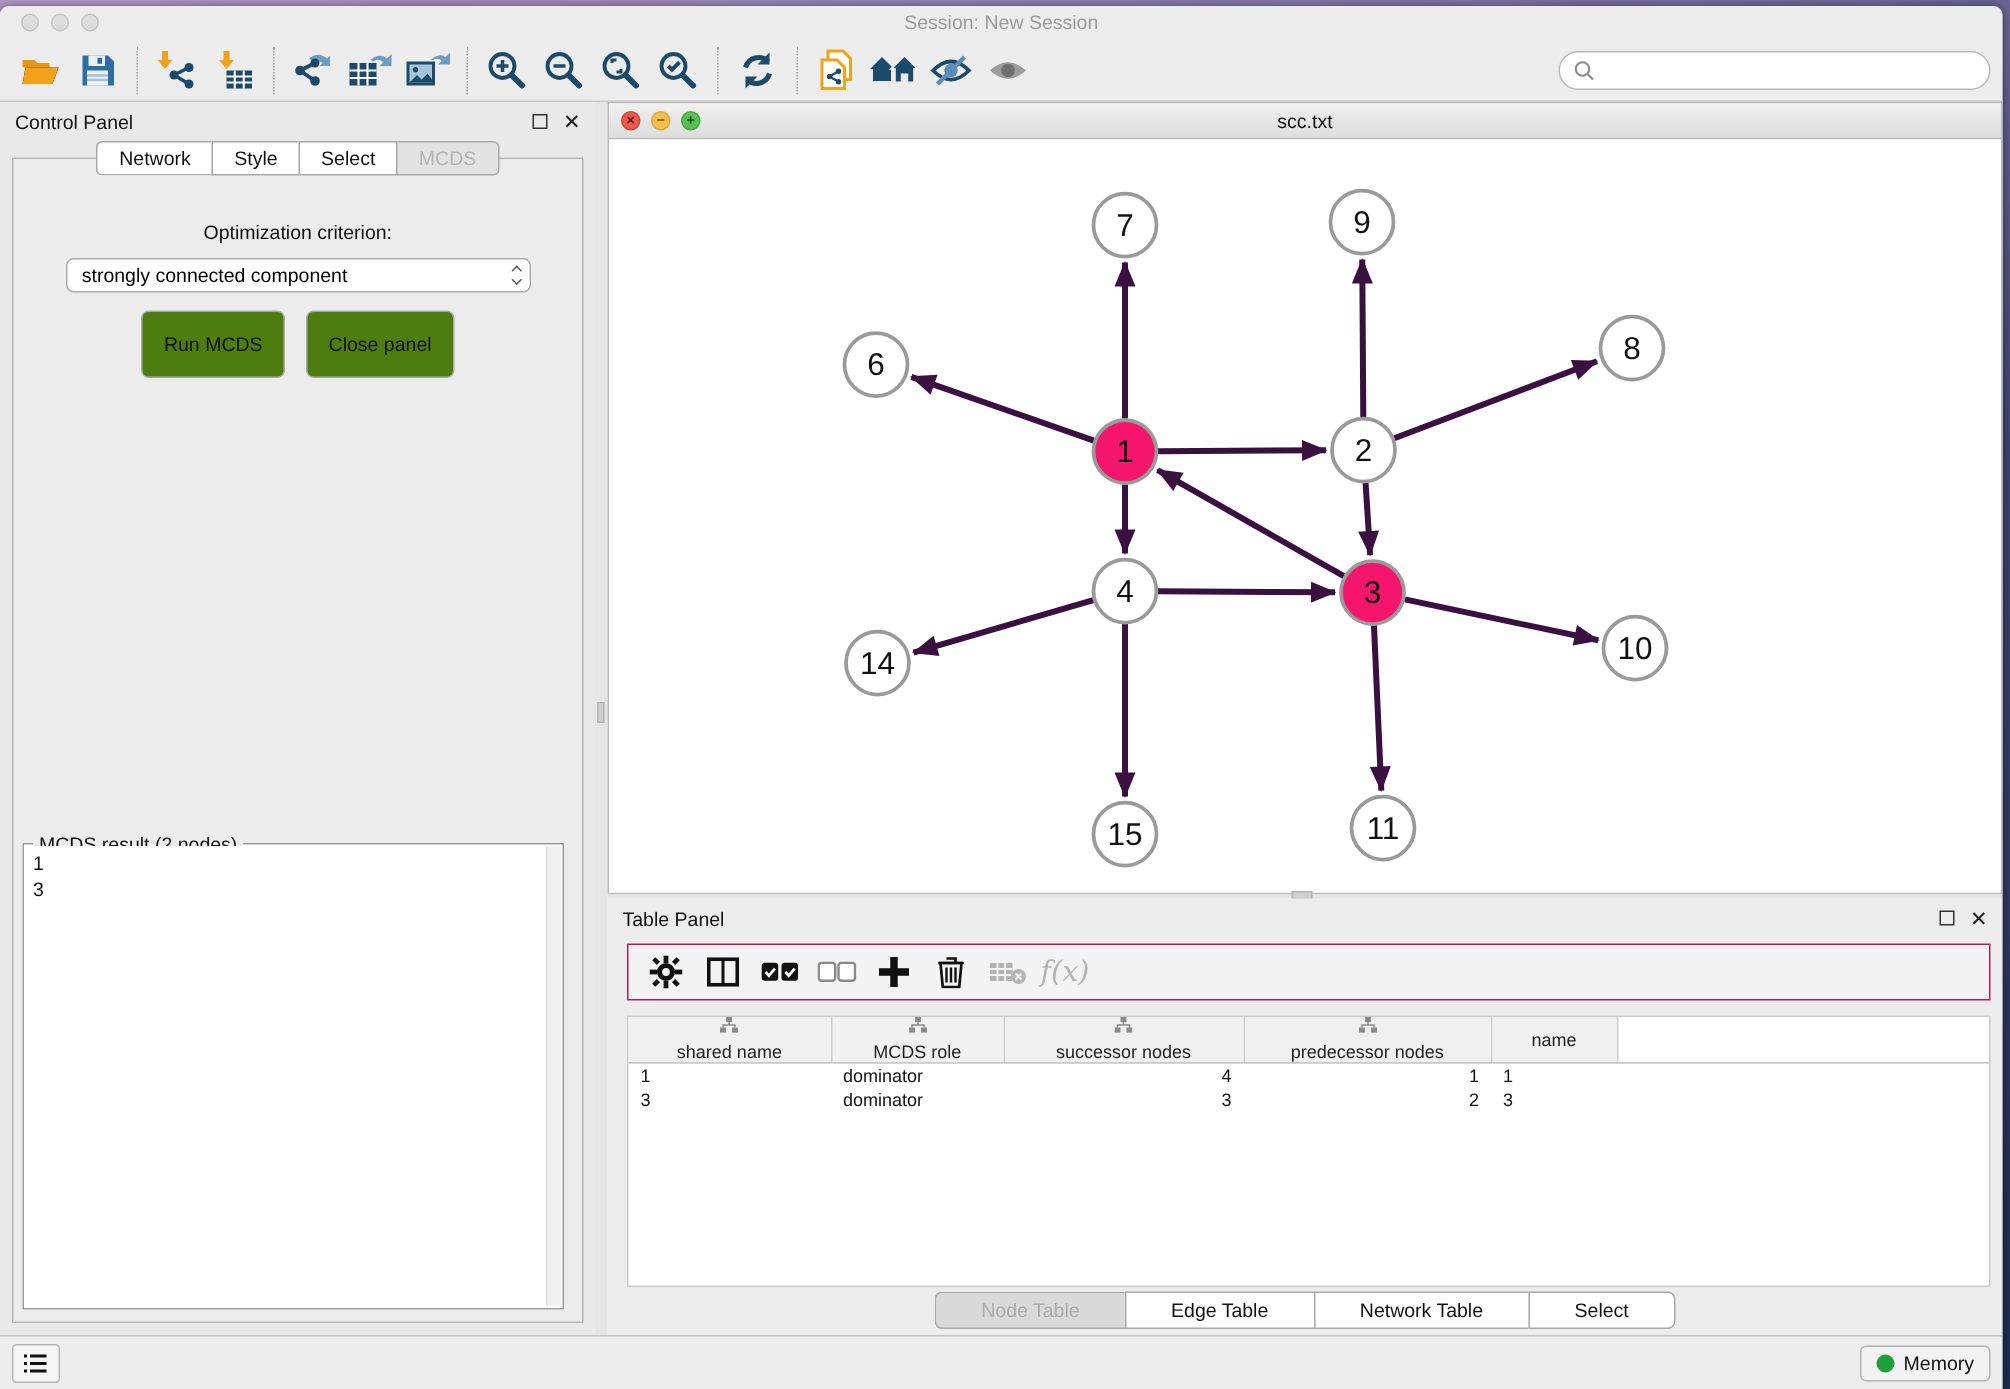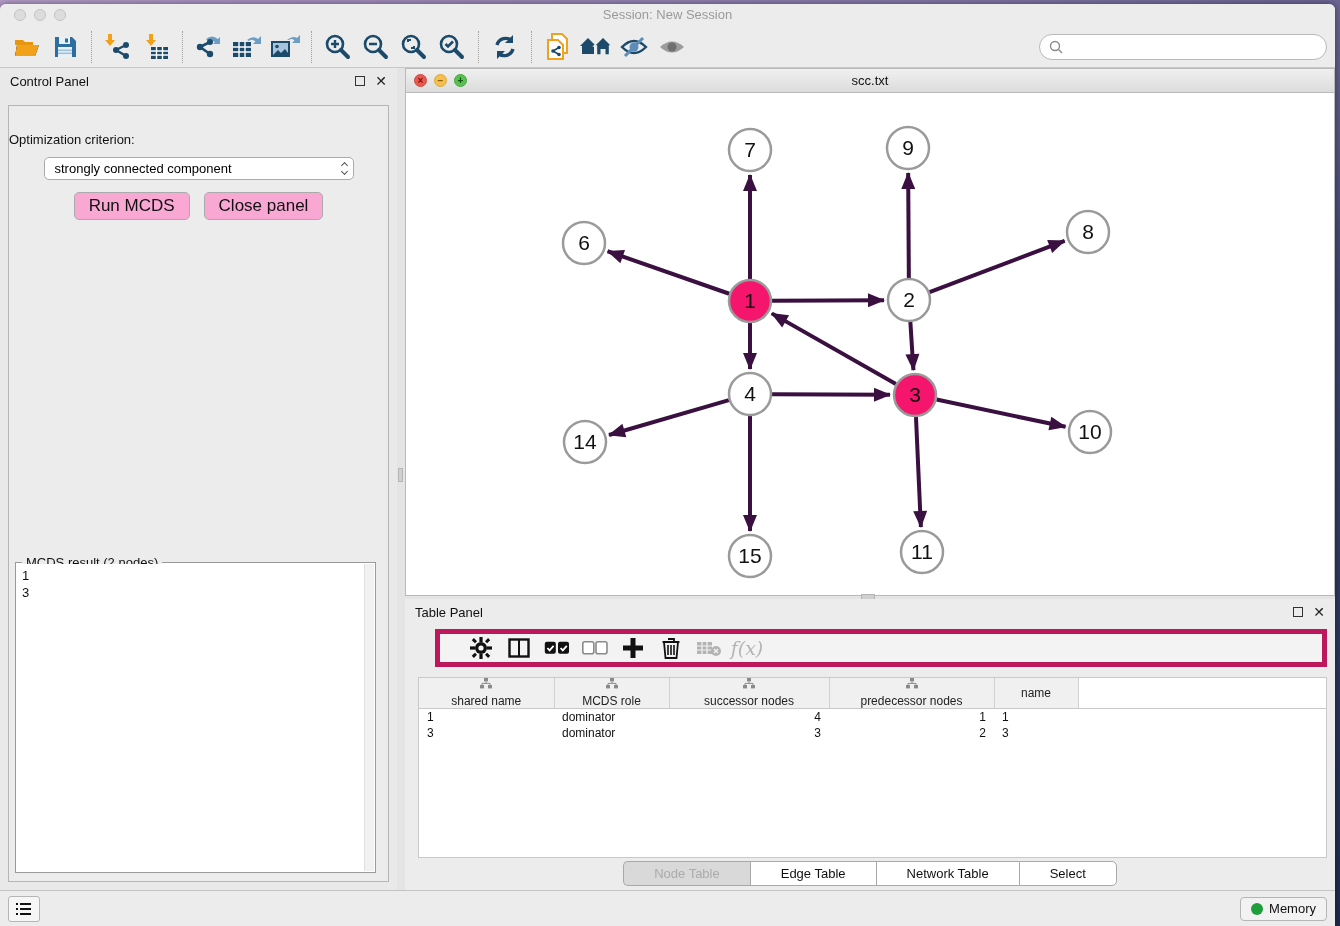--- a/index.html
+++ b/index.html
@@ -35,29 +35,29 @@
   .panel-head{ height:26px; display:flex; align-items:center; padding:0 10px; font-size:13px; color:#111; }
   .panel-head .sp{ flex:1; }
   .mini-float{ width:10px; height:10px; border:1.5px solid #333; margin-right:10px; cursor:pointer; }
   .mini-close{ font-size:14px; font-weight:bold; color:#222; cursor:pointer; line-height:10px; }
   .cp-tabs{ display:flex; justify-content:center; position:relative; z-index:2; }
   .cp-tab{ font-size:13px; padding:3px 14px; background:#fff; border:1px solid #a8a8a8; border-right:none; color:#111; cursor:pointer; }
   .cp-tab:first-child{ border-radius:4px 0 0 4px; }
   .cp-tab.last{ border-right:1px solid #a8a8a8; border-radius:0 4px 4px 0; }
   .cp-tab.sel{ background:#e2e2e2; color:#b4b4b4; }
   .cp-body{ position:absolute; left:8px; right:8px; top:37px; bottom:8px; background:#ececec; border:1px solid #b5b5b5; }
-  .opt-label{ font-size:13px; margin-top:26px; color:#111; }
+  .opt-label{ text-align:center; font-size:13px; margin-top:41px; color:#111; }
   .dropdown{ margin:10px auto 0; width:310px; height:23px; background:#fff; border:1px solid #ababab; border-radius:5px; display:flex; align-items:center; padding:0 6px 0 10px; font-size:13px; cursor:pointer; }
   .dropdown .dv{ flex:1; }
   .stepper{ display:flex; flex-direction:column; gap:1px; }
   .stepper i{ border:solid #555; border-width:0 1.6px 1.6px 0; padding:2px; display:block; }
   .stepper .up{ transform:rotate(-135deg); }
   .stepper .dn{ transform:rotate(45deg); }
   .cp-buttons{ display:flex; justify-content:center; gap:14px; margin-top:12px; }
-  .btn{ background:#f9a8d4; border:1px solid #ababab; border-radius:5px; font-size:17px; padding:3px 14px; cursor:pointer; color:#111; font-family:inherit; }
+  .btn{ background:#4d7c0f; border:1px solid #ababab; border-radius:5px; font-size:13px; padding:14px 14px; cursor:pointer; color:#111; font-family:inherit; }
   .result-box{ position:absolute; left:6px; right:12px; top:456px; bottom:8px; border:1px solid #9a9a9a; background:#fff; }
   .result-legend{ position:absolute; top:-8px; left:6px; background:#ececec; padding:0 4px; font-size:13px; color:#111; }
   .result-area{ position:absolute; inset:1px 11px 1px 1px; background:#fff; font-size:13px; line-height:17px; padding:3px 5px; color:#111; white-space:pre-line; }
   .result-scroll{ position:absolute; top:1px; bottom:1px; right:1px; width:10px; background:#f1f1f1; border-left:1px solid #e0e0e0; }
   
   .vsplit{ position:absolute; left:397px; top:0; width:8px; bottom:0; background:#e4e4e4; }
   .vsplit .handle, .hsplit .handle{ background:#cfcfcf; border:1px solid #b5b5b5; }
   .vsplit .handle{ position:absolute; top:400px; left:1px; width:5px; height:14px; }
   
   .rarea{ position:absolute; left:405px; top:0; right:0; bottom:0; }
@@ -67,21 +67,21 @@
   .tfb{ width:13px; height:13px; border-radius:50%; font-size:10px; font-weight:bold; display:flex; align-items:center; justify-content:center; cursor:pointer; }
   .tfb.red{ background:#e95950; border:1px solid #ca4a40; color:#7e120b; }
   .tfb.yel{ background:#f5bf4f; border:1px solid #dca838; color:#8a5d00; }
   .tfb.grn{ background:#59c154; border:1px solid #47a63f; color:#14570f; }
   .net-title{ text-align:center; font-size:13px; line-height:24px; color:#111; }
   .net-canvas{ position:absolute; inset:24px 0 0 0; background:#fff; overflow:hidden; }
   .hsplit{ position:absolute; left:0; right:0; top:528px; height:3px; background:#e4e4e4; }
   .hsplit .handle{ position:absolute; left:456px; top:-2px; width:14px; height:6px; }
   
   .tpanel{ position:absolute; left:0; right:0; top:531px; bottom:0; background:#ececec; }
-  .tp-toolbar{ position:absolute; left:30px; right:8px; top:30px; height:38px; background:#f3f3f3; border:5px solid #be185d; display:flex; align-items:center; padding:0 24px; gap:4px; }
+  .tp-toolbar{ position:absolute; left:13px; right:8px; top:30px; height:38px; background:#f3f3f3; border:1px solid #be185d; display:flex; align-items:center; padding:0 8px; gap:4px; }
   .tp-icon{ width:34px; height:30px; display:flex; align-items:center; justify-content:center; cursor:pointer; }
   .tp-icon.dis{ cursor:default; }
   .fx{ font-family:"DejaVu Serif","Liberation Serif",serif; font-style:italic; font-size:19px; color:#b3b3b3; }
   .tp-table{ position:absolute; left:13px; right:8px; top:78px; bottom:32px; background:#fff; border:1px solid #c9c9c9; overflow:hidden; }
   table.grid{ border-collapse:collapse; table-layout:fixed; width:100%; font-size:12px; }
   table.grid th{ background:#f0f0f0; border-right:1px solid #d0d0d0; border-bottom:1px solid #c9c9c9; font-weight:normal; height:19px; color:#222; }
   table.grid th .thwrap{ display:flex; align-items:center; justify-content:center; gap:5px;flex-direction:column; }
   table.grid th.noborder{ border-right:none; background:#fff; border-bottom:1px solid #c9c9c9; }
   table.grid td{ height:16px; padding:0 8px; color:#111; }
   td.al{ text-align:left; } td.ar{ text-align:right; }
@@ -264,20 +264,26 @@
   </div>
 
   <div class="main">
 
     <div class="cpanel">
       <div class="panel-head">
         <span>Control Panel</span>
         <span class="sp"></span>
         <span class="mini-float"></span>
         <span class="mini-close">✕</span>
+      </div>
+      <div class="cp-tabs">
+        <span class="cp-tab">Network</span>
+        <span class="cp-tab">Style</span>
+        <span class="cp-tab">Select</span>
+        <span class="cp-tab last sel">MCDS</span>
       </div>
       <div class="cp-body">
         <div class="opt-label">Optimization criterion:</div>
         <div class="dropdown">
           <span class="dv">strongly connected component</span>
           <span class="stepper">
               <i class="up"></i>
               <i class="dn"></i>
             </span>
         </div>

